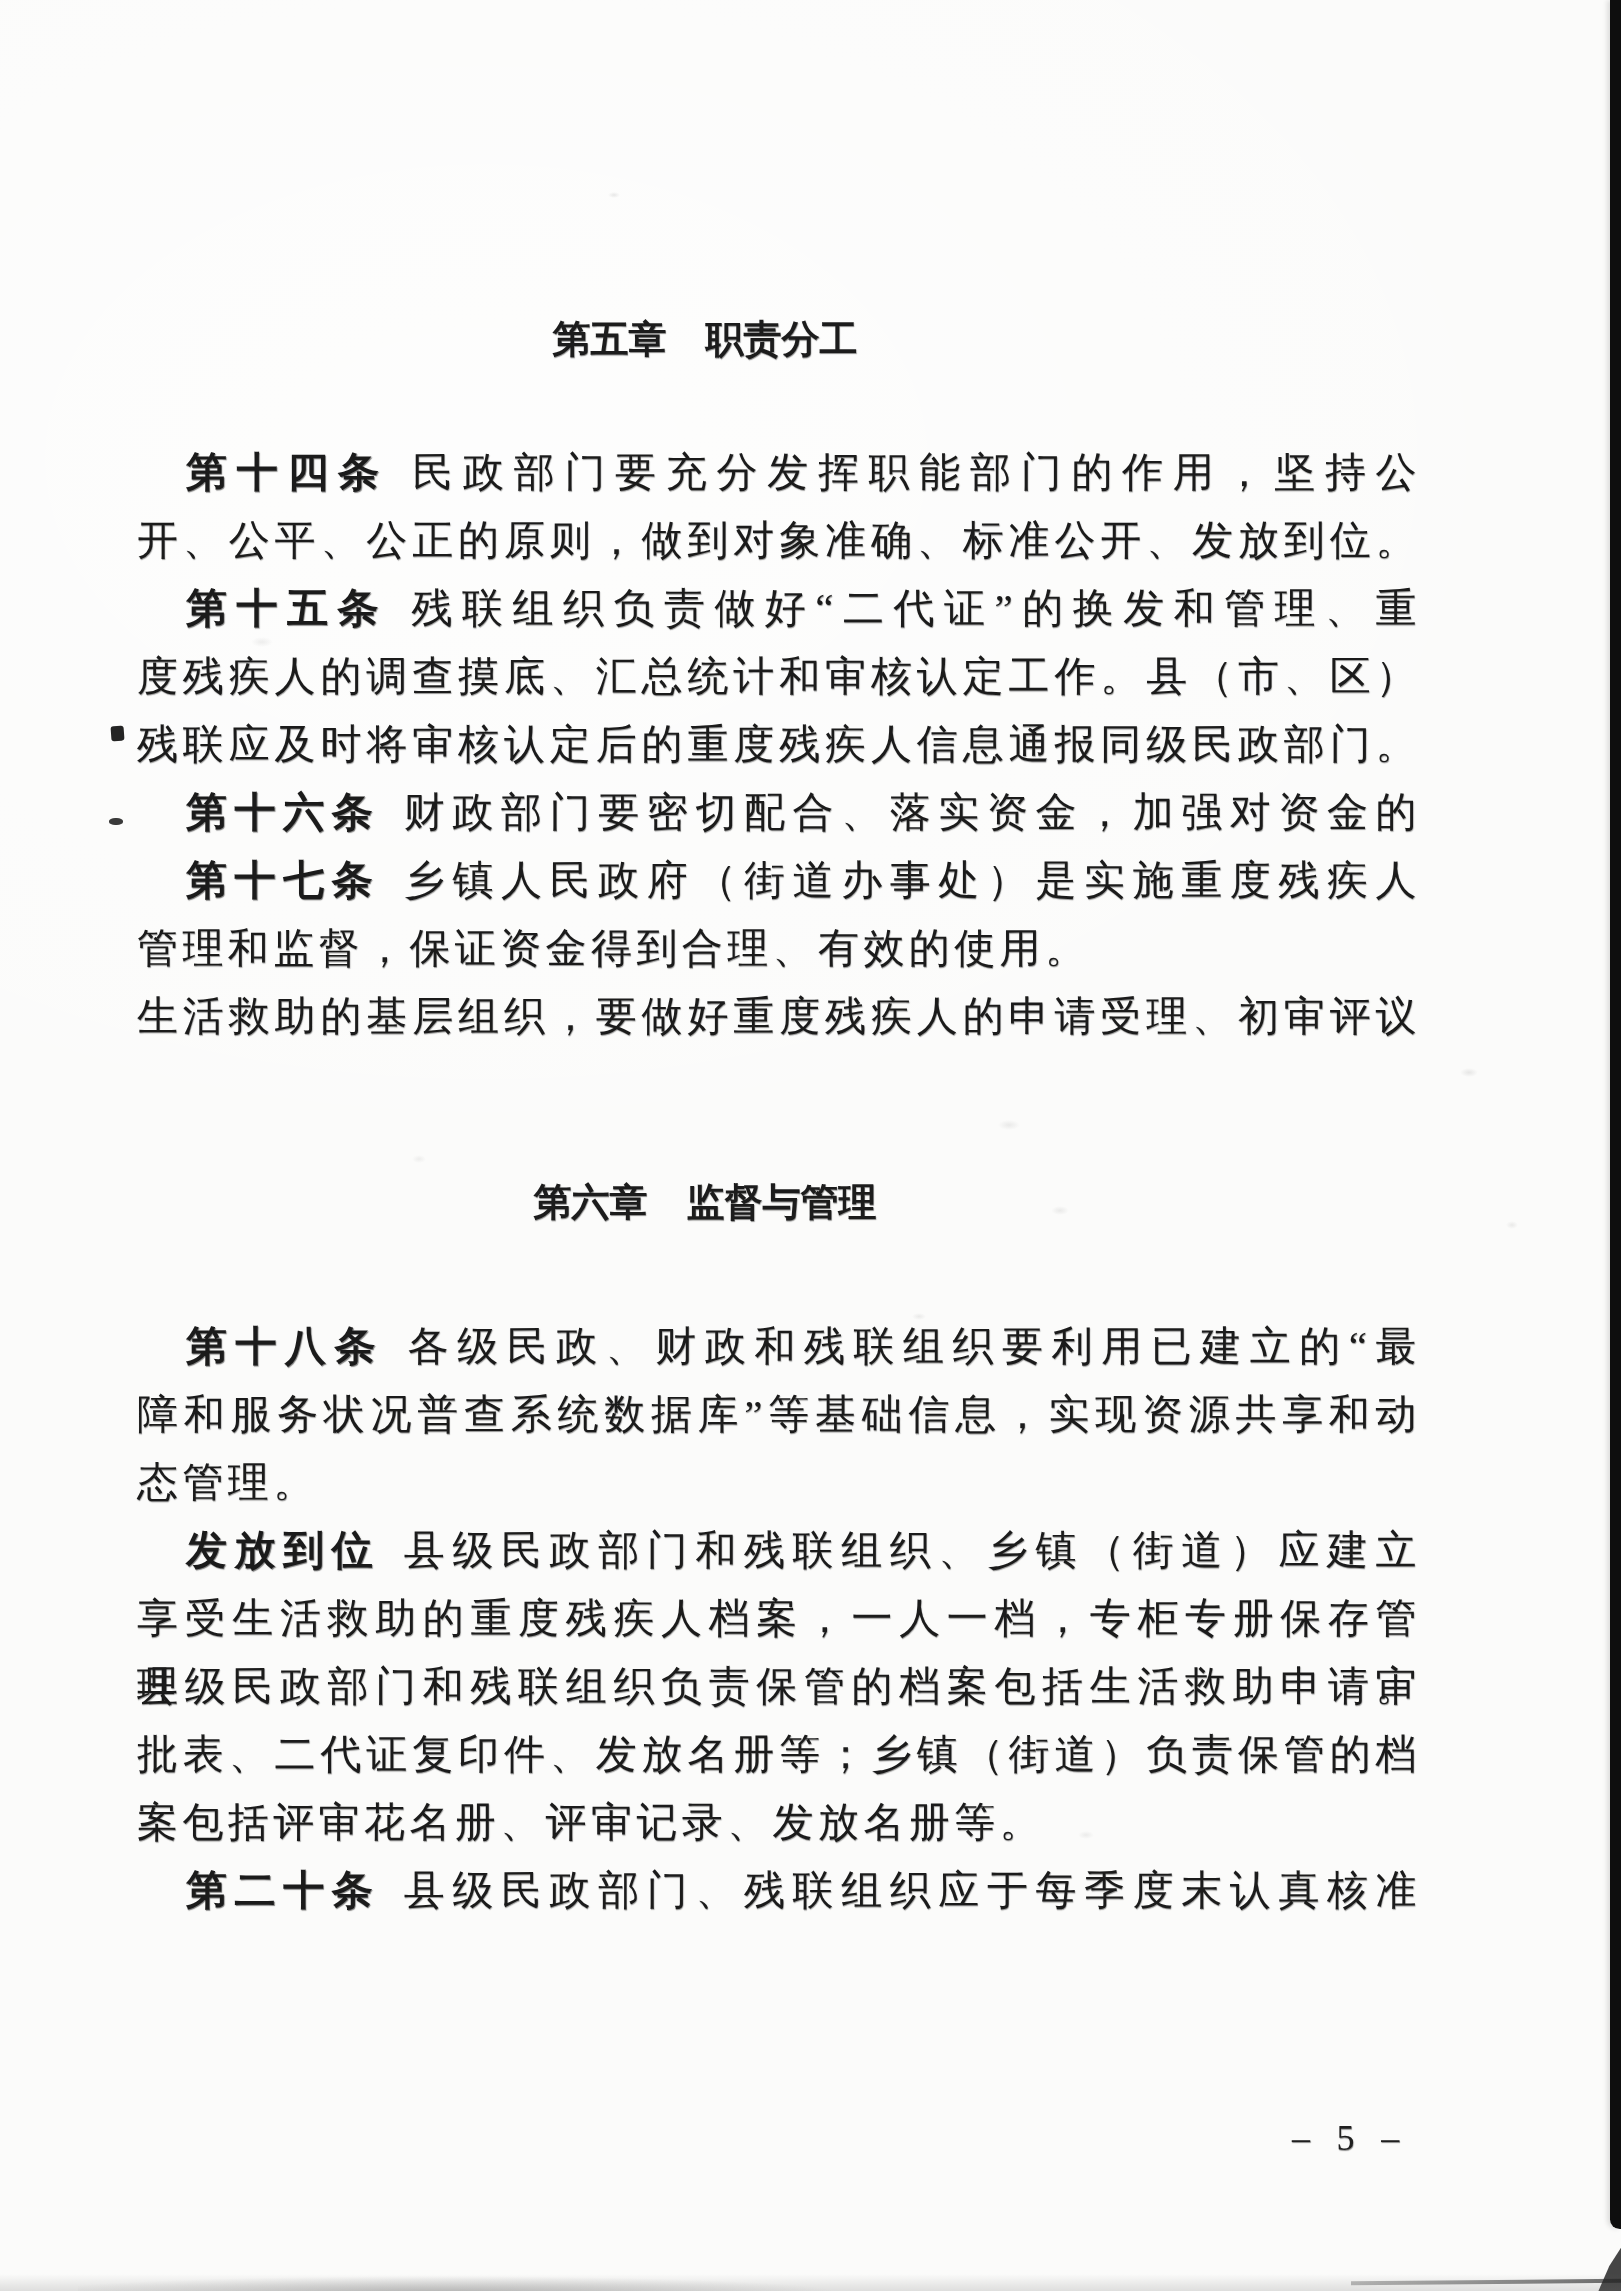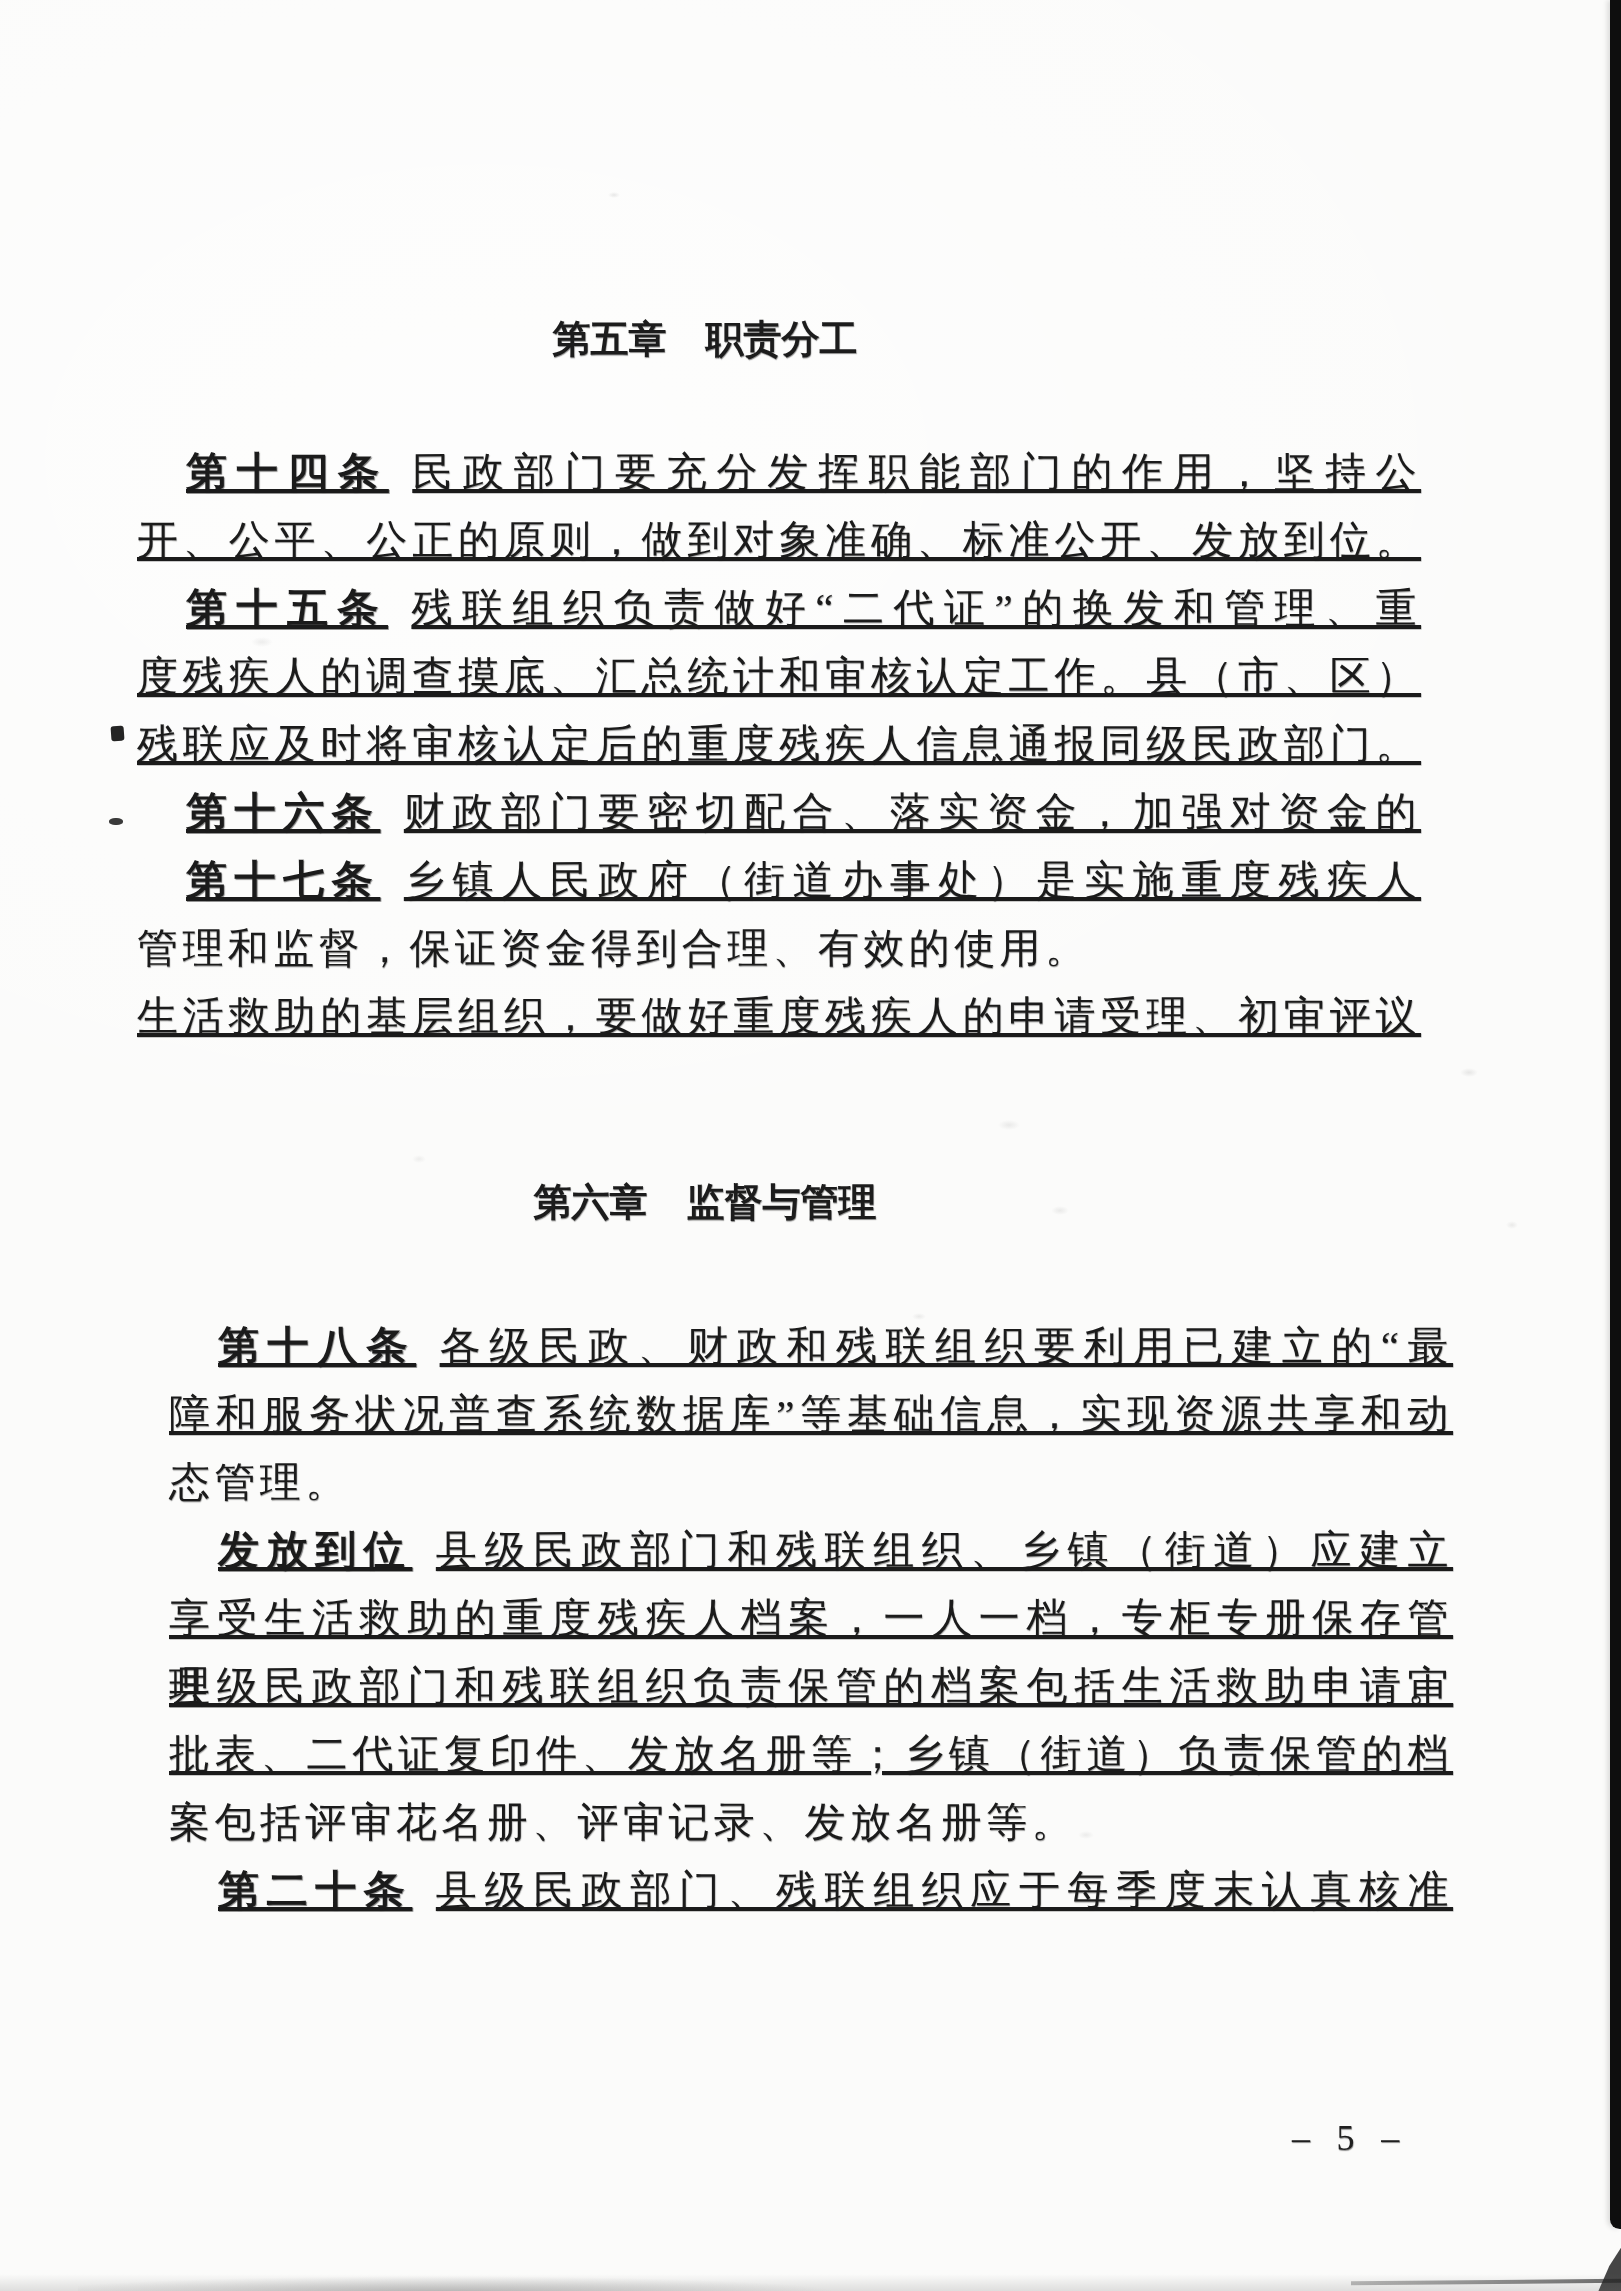--- a/index.html
+++ b/index.html
@@ -33,34 +33,33 @@
   #chapter6-heading { top: 1177px; }
 
   
   .text-section {
     position: absolute;
     left: 137px; width: 1284px;
     color: #1b1b1b;
     font-size: 41px;
   }
   #section-1 { top: 438px; }
-  #section-2 { top: 1312px; margin-left: 32px; }
+  #section-2 { top: 1312px; }
 
   .line {
     height: 68px;
     line-height: 68px;
     letter-spacing: 4.4px;
     white-space: nowrap;
     text-shadow: 0.5px 0.5px 1px rgba(25,25,25,0.45);
   }
   .line.justify {
     white-space: normal;
     text-align: justify;
     text-align-last: justify;
-    text-decoration: underline;
   }
   .line.indent { padding-left: 49px; }
   .article-no {
     font-weight: bold;
     margin-right: 23.5px;
     text-shadow: 0.8px 0.8px 1px rgba(15,15,15,0.55);
   }
 
   
   .page-number {

